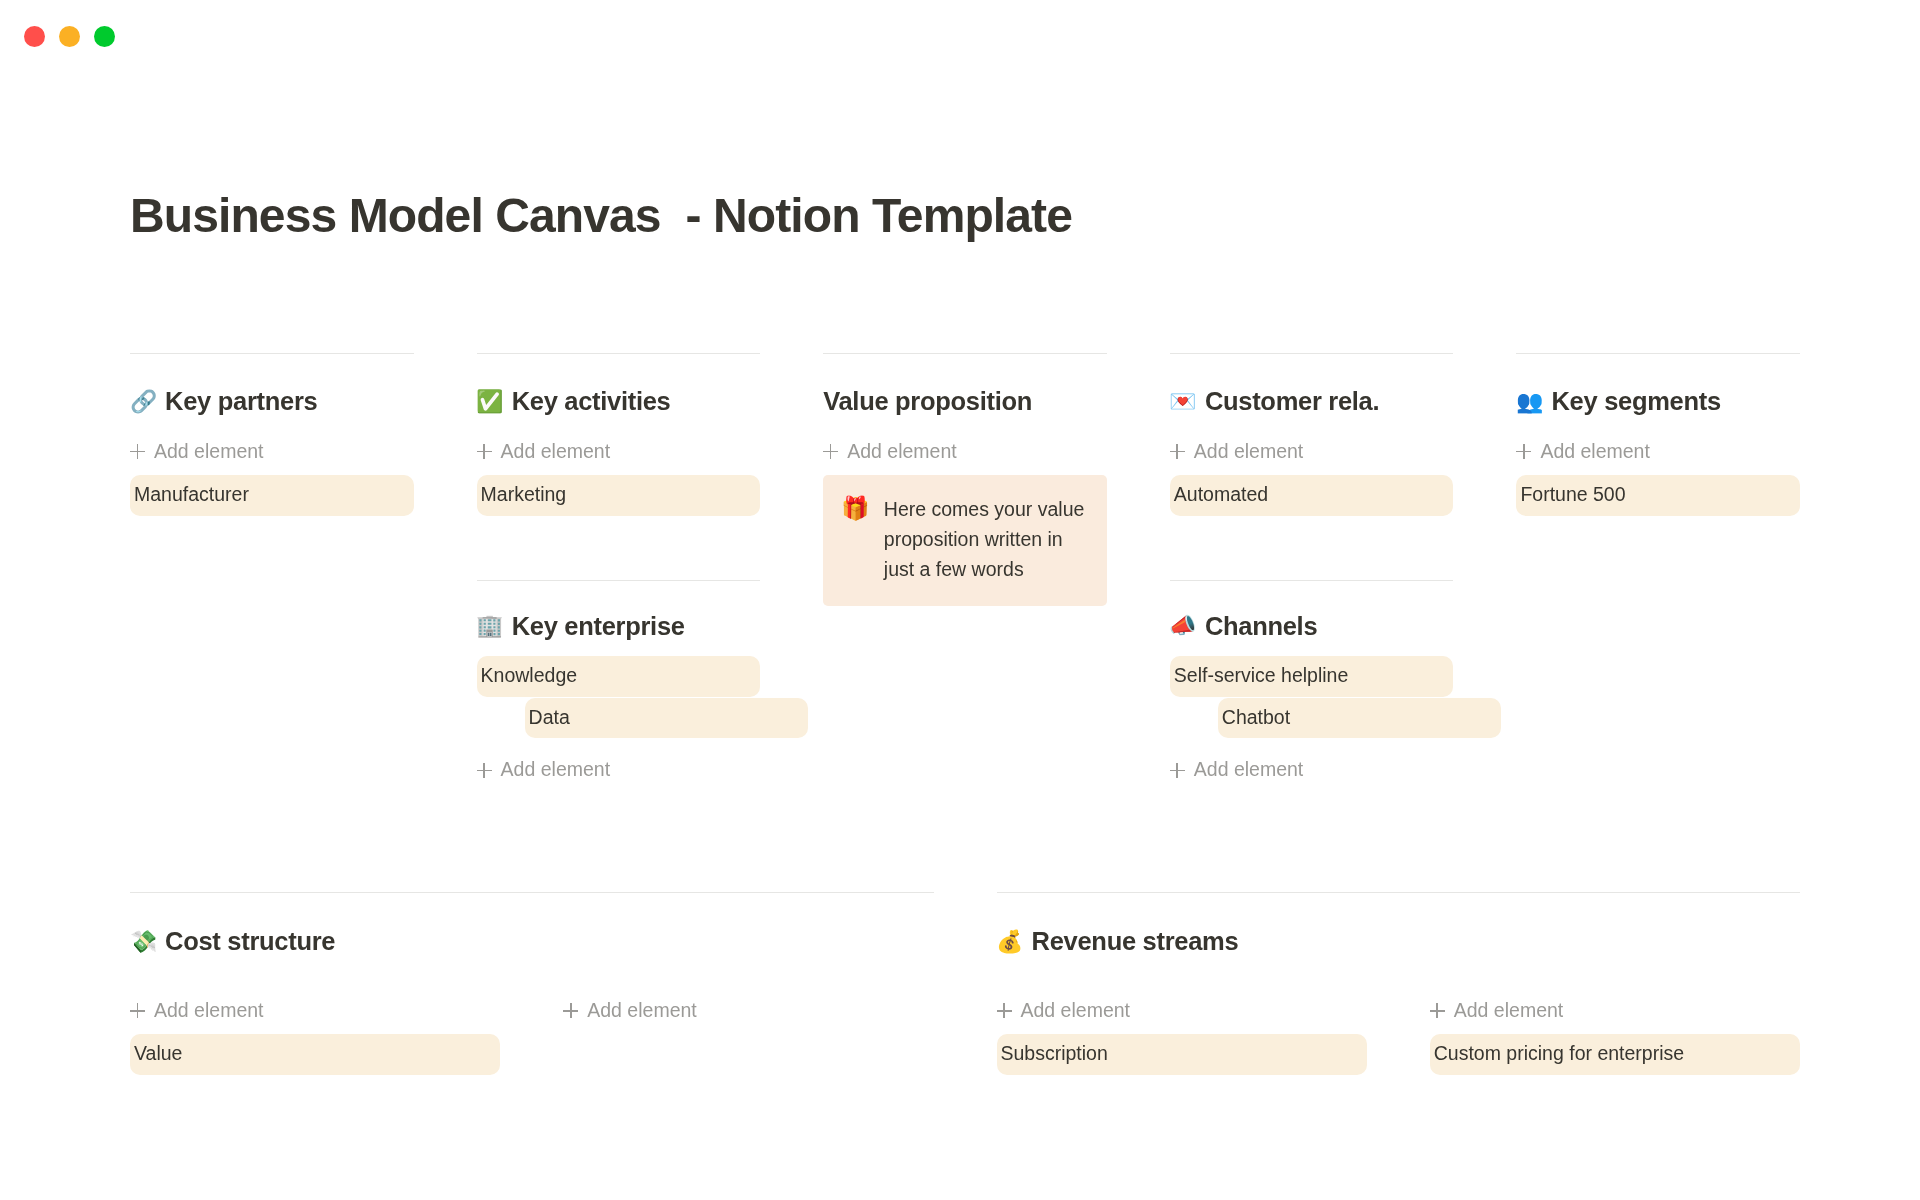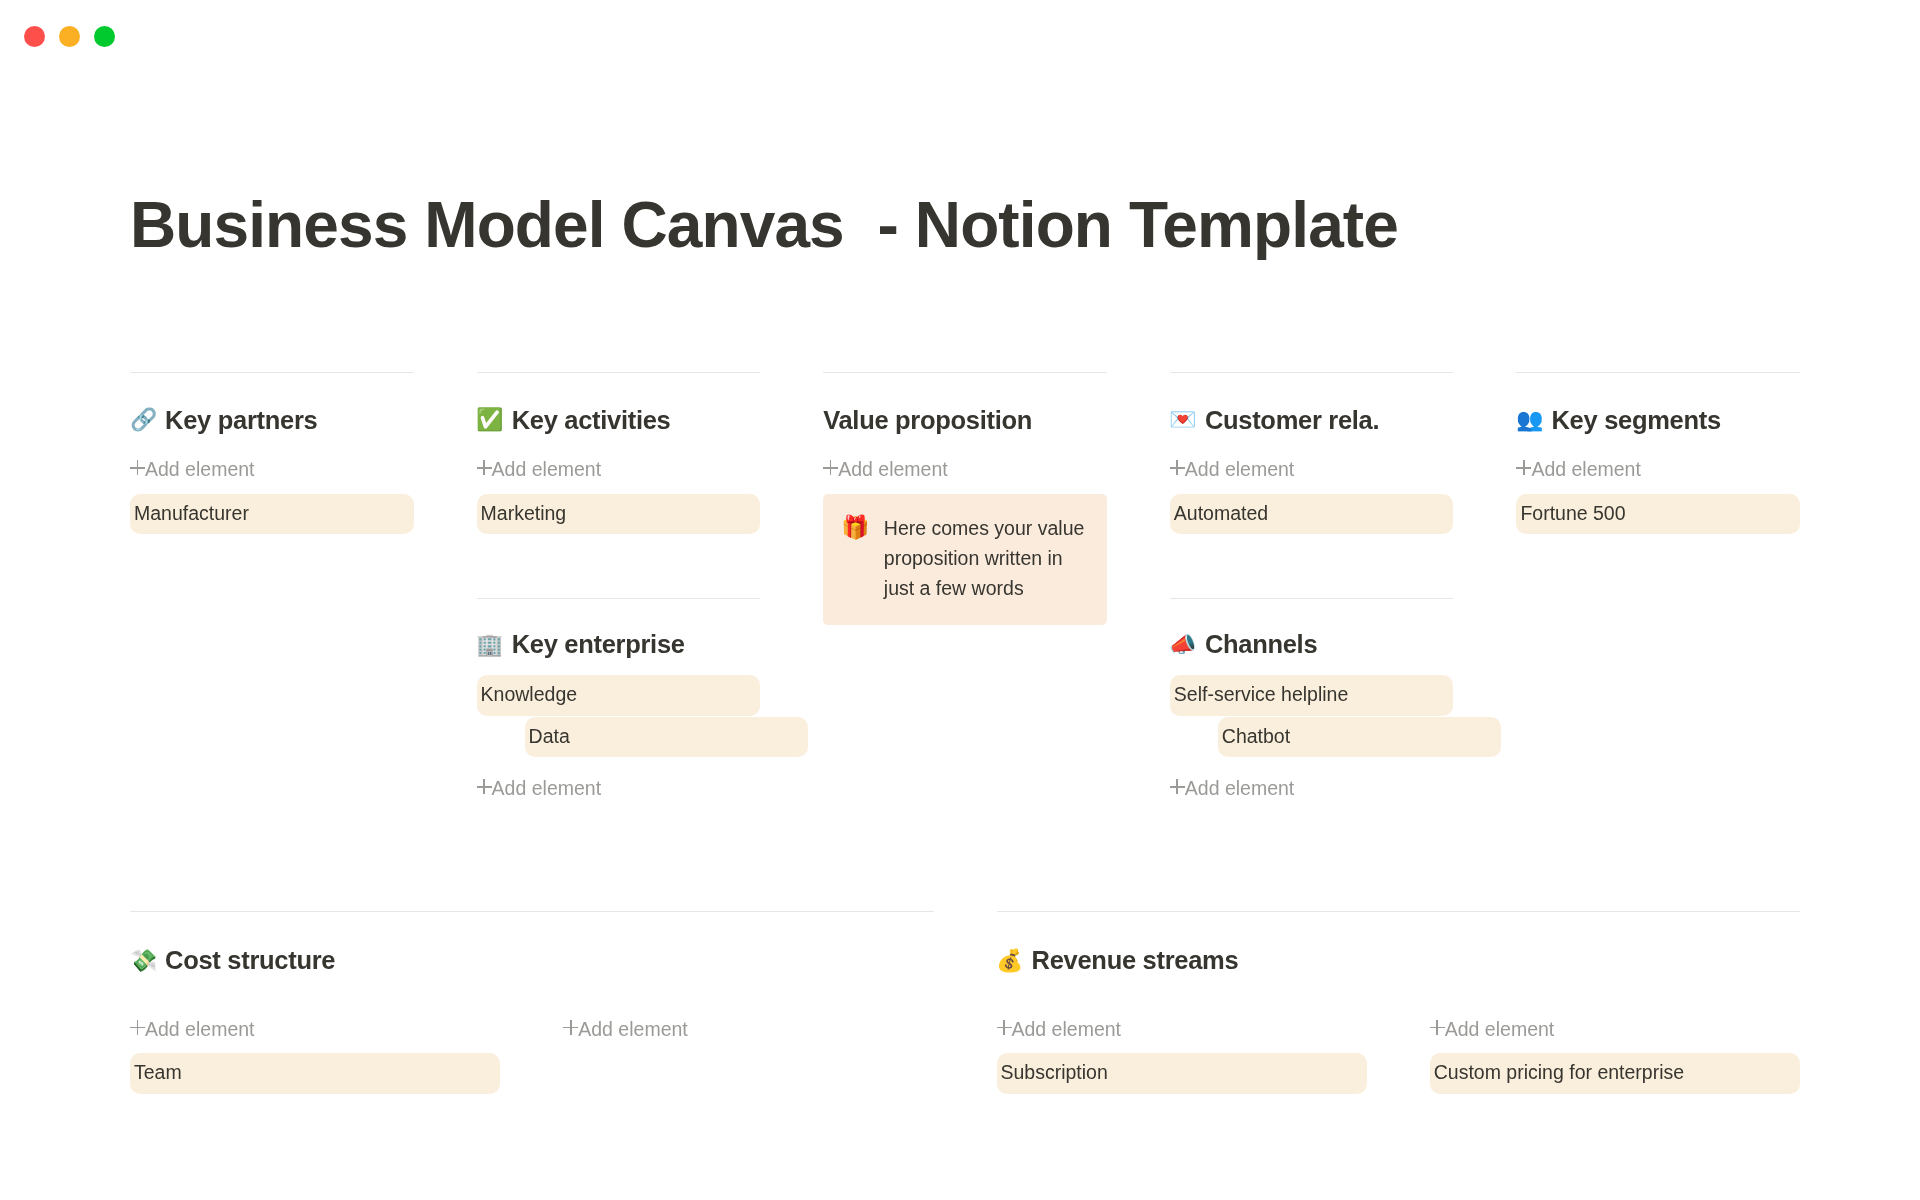--- a/index.html
+++ b/index.html
@@ -30,21 +30,21 @@
   .page {
     padding: 0 0 0 0;
     width: 1920px;
   }
   .page-inner {
     margin-left: 130px;
     margin-right: 120px;
   }
 
   .page-title {
-    font-size: 64px;
+    font-size: 48px;
     font-weight: 700;
     letter-spacing: -0.9px;
     color: #37352F;
     margin-top: 116px;
     margin-bottom: 8px;
     white-space: pre;
     line-height: 1.18;
   }
 
   
@@ -75,21 +75,22 @@
   }
   .block-title .emoji {
     font-size: 22px;
     line-height: 1;
     display: inline-block;
   }
   .block-title.no-emoji { gap: 0; text-align: right; }
 
   .add-element {
     display: flex;
-    align-items: flex-start;
+    align-items: center;
+    gap: 9px;
     color: #9B9A97;
     font-size: 19.5px;
     line-height: 1;
     cursor: pointer;
     user-select: none;
   }
   .plus-icon {
     width: 15px; height: 15px;
     position: relative;
     display: inline-block;
@@ -271,21 +272,21 @@
           <div class="block-title bottom-title">
             <span class="emoji">💸</span>
             <span>Cost structure</span>
           </div>
           <div class="bottom-cols">
             <div class="col">
               <div class="add-element">
                 <span class="plus-icon"></span>
                 <span>Add element</span>
               </div>
-              <div class="tag sp-tag">Team</div>
+              <div class="tag sp-tag">Value</div>
             </div>
             <div class="col">
               <div class="add-element">
                 <span class="plus-icon"></span>
                 <span>Add element</span>
               </div>
             </div>
           </div>
         </div>
         <div class="bottom-section">

